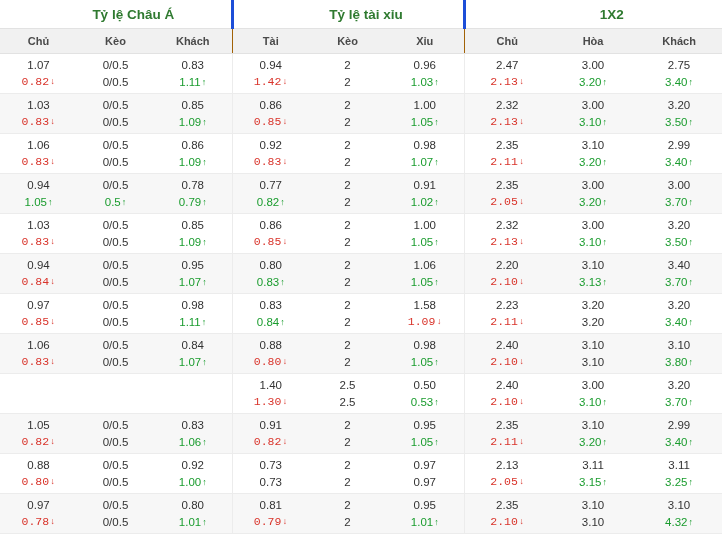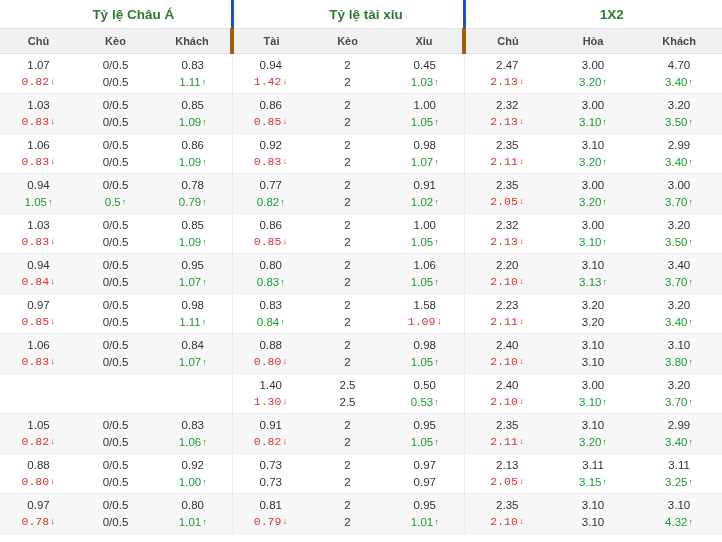--- a/index.html
+++ b/index.html
@@ -41,21 +41,21 @@
     background: #f1f1f1;
     color: #4a4a4a;
     font-size: 11px;
     font-weight: bold;
     text-align: center;
     height: 24px;
     vertical-align: middle;
     border-bottom: 1px solid #e2e2e2;
     border-top: 1px solid #e2e2e2;
   }
-  tr.col-head th.sep-left { border-left: 4px solid #a16207; }
+  tr.col-head th.sep-left { border-left: 1px solid #a16207; }
   
   td.cell {
     height: 39px;
     vertical-align: middle;
     text-align: center;
     font-size: 11.5px;
     border-bottom: 1px solid #ececec;
     line-height: 1.45;
   }
   td.cell.sep-left { border-left: 1px solid #ececec; }
@@ -133,33 +133,33 @@
         </td>
         <td class="cell sep-left">
           <span class="v-top">0.94</span>
           <span class="v-bot down"><span>1.42</span><span class="arrow down">↓</span></span>
         </td>
         <td class="cell">
           <span class="v-top">2</span>
           <span class="v-bot plain"><span>2</span></span>
         </td>
         <td class="cell">
-          <span class="v-top">0.45</span>
+          <span class="v-top">0.96</span>
           <span class="v-bot up"><span>1.03</span><span class="arrow up">↑</span></span>
         </td>
         <td class="cell sep-left">
           <span class="v-top">2.47</span>
           <span class="v-bot down"><span>2.13</span><span class="arrow down">↓</span></span>
         </td>
         <td class="cell">
           <span class="v-top">3.00</span>
           <span class="v-bot up"><span>3.20</span><span class="arrow up">↑</span></span>
         </td>
         <td class="cell">
-          <span class="v-top">4.70</span>
+          <span class="v-top">2.75</span>
           <span class="v-bot up"><span>3.40</span><span class="arrow up">↑</span></span>
         </td>
       </tr>
       <tr class="row-alt">
         <td class="cell">
           <span class="v-top">1.03</span>
           <span class="v-bot down"><span>0.83</span><span class="arrow down">↓</span></span>
         </td>
         <td class="cell">
           <span class="v-top">0/0.5</span>

